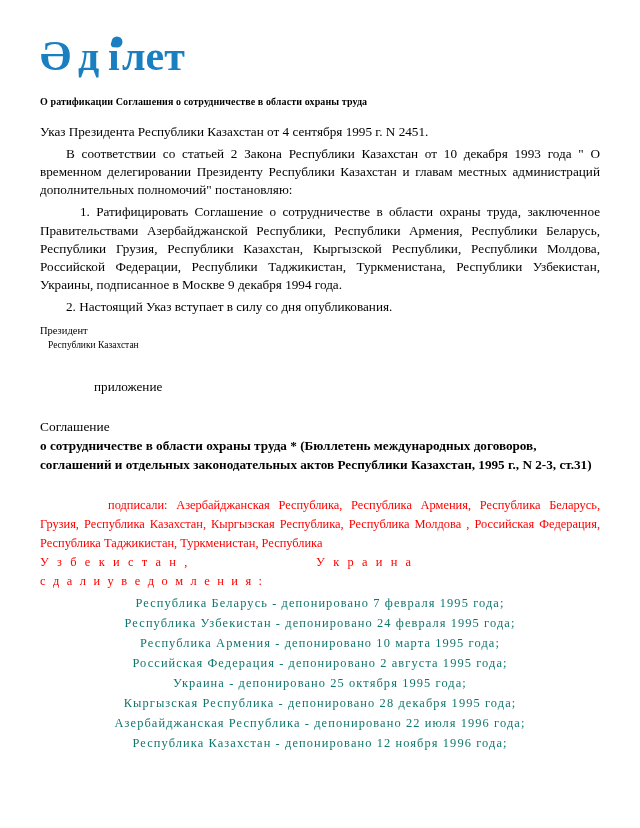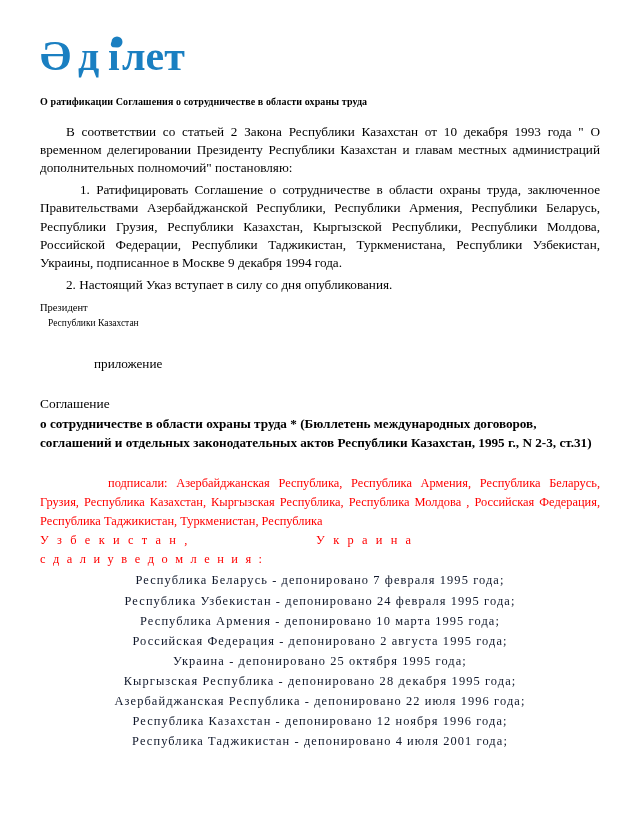--- a/index.html
+++ b/index.html
@@ -100,21 +100,21 @@
   }
   .sp-wide {
     letter-spacing: 2.6px;
   }
   .centered-note {
     text-align: center;
     letter-spacing: 2.2px;
     margin: 0;
   }
   .dep-list {
-    color: #0f172a;
+    color: #0f766e;
     font-size: 12.4px;
     line-height: 1.62;
     margin: 2px 0 7px 0;
   }
   .dep-list p {
     margin: 0;
     text-align: center;
     letter-spacing: 1.1px;
     white-space: nowrap;
   }
@@ -131,20 +131,21 @@
 
       <text x="38" y="36" font-family="Liberation Serif, serif" font-size="42" font-weight="bold" fill="#1a7fc1">д</text>
       <circle cx="77" cy="8" r="5.5" fill="#1a7fc1"></circle>
       <text x="68" y="36" font-family="Liberation Serif, serif" font-size="42" font-weight="bold" fill="#1a7fc1">i</text>
       <text x="82" y="36" font-family="Liberation Serif, serif" font-size="42" font-weight="bold" fill="#1a7fc1">лет</text>
     </svg>
   </div>
 
   <div class="doc-title">О ратификации Соглашения о сотрудничестве в области охраны труда</div>
 
+  <p class="body-text">Указ Президента Республики Казахстан от 4 сентября 1995 г. N 2451.</p>
 
   <p class="body-text indent">В соответствии со статьей 2 Закона Республики Казахстан от 10 декабря 1993 года " О временном делегировании Президенту Республики Казахстан и главам местных администраций дополнительных полномочий" постановляю:</p>
 
   <p class="body-text indent-big">1. Ратифицировать Соглашение о сотрудничестве в области охраны труда, заключенное Правительствами Азербайджанской Республики, Республики Армения, Республики Беларусь, Республики Грузия, Республики Казахстан, Кыргызской Республики, Республики Молдова, Российской Федерации, Республики Таджикистан, Туркменистана, Республики Узбекистан, Украины, подписанное в Москве 9 декабря 1994 года.</p>
 
   <p class="body-text indent">2. Настоящий Указ вступает в силу со дня опубликования.</p>
 
   <div class="small-sign">Президент</div>
   <div class="small-sign second">Республики Казахстан</div>
 
@@ -167,16 +168,15 @@
 
   <div class="dep-list">
     <p>Республика  Беларусь  -  депонировано  7  февраля  1995  года;</p>
     <p>Республика  Узбекистан  -  депонировано  24  февраля  1995  года;</p>
     <p>Республика   Армения   -   депонировано   10   марта   1995   года;</p>
     <p>Российская  Федерация  -  депонировано  2  августа  1995  года;</p>
     <p>Украина  -  депонировано  25  октября  1995  года;</p>
     <p>Кыргызская  Республика  -  депонировано  28  декабря  1995  года;</p>
     <p>Азербайджанская  Республика  -  депонировано  22  июля  1996  года;</p>
     <p>Республика  Казахстан  -  депонировано  12  ноября  1996  года;</p>
-    <p>Республика  Таджикистан  -  депонировано  4  июля  2001  года;</p>
   </div>
 
 </div>
 
 </body></html>

